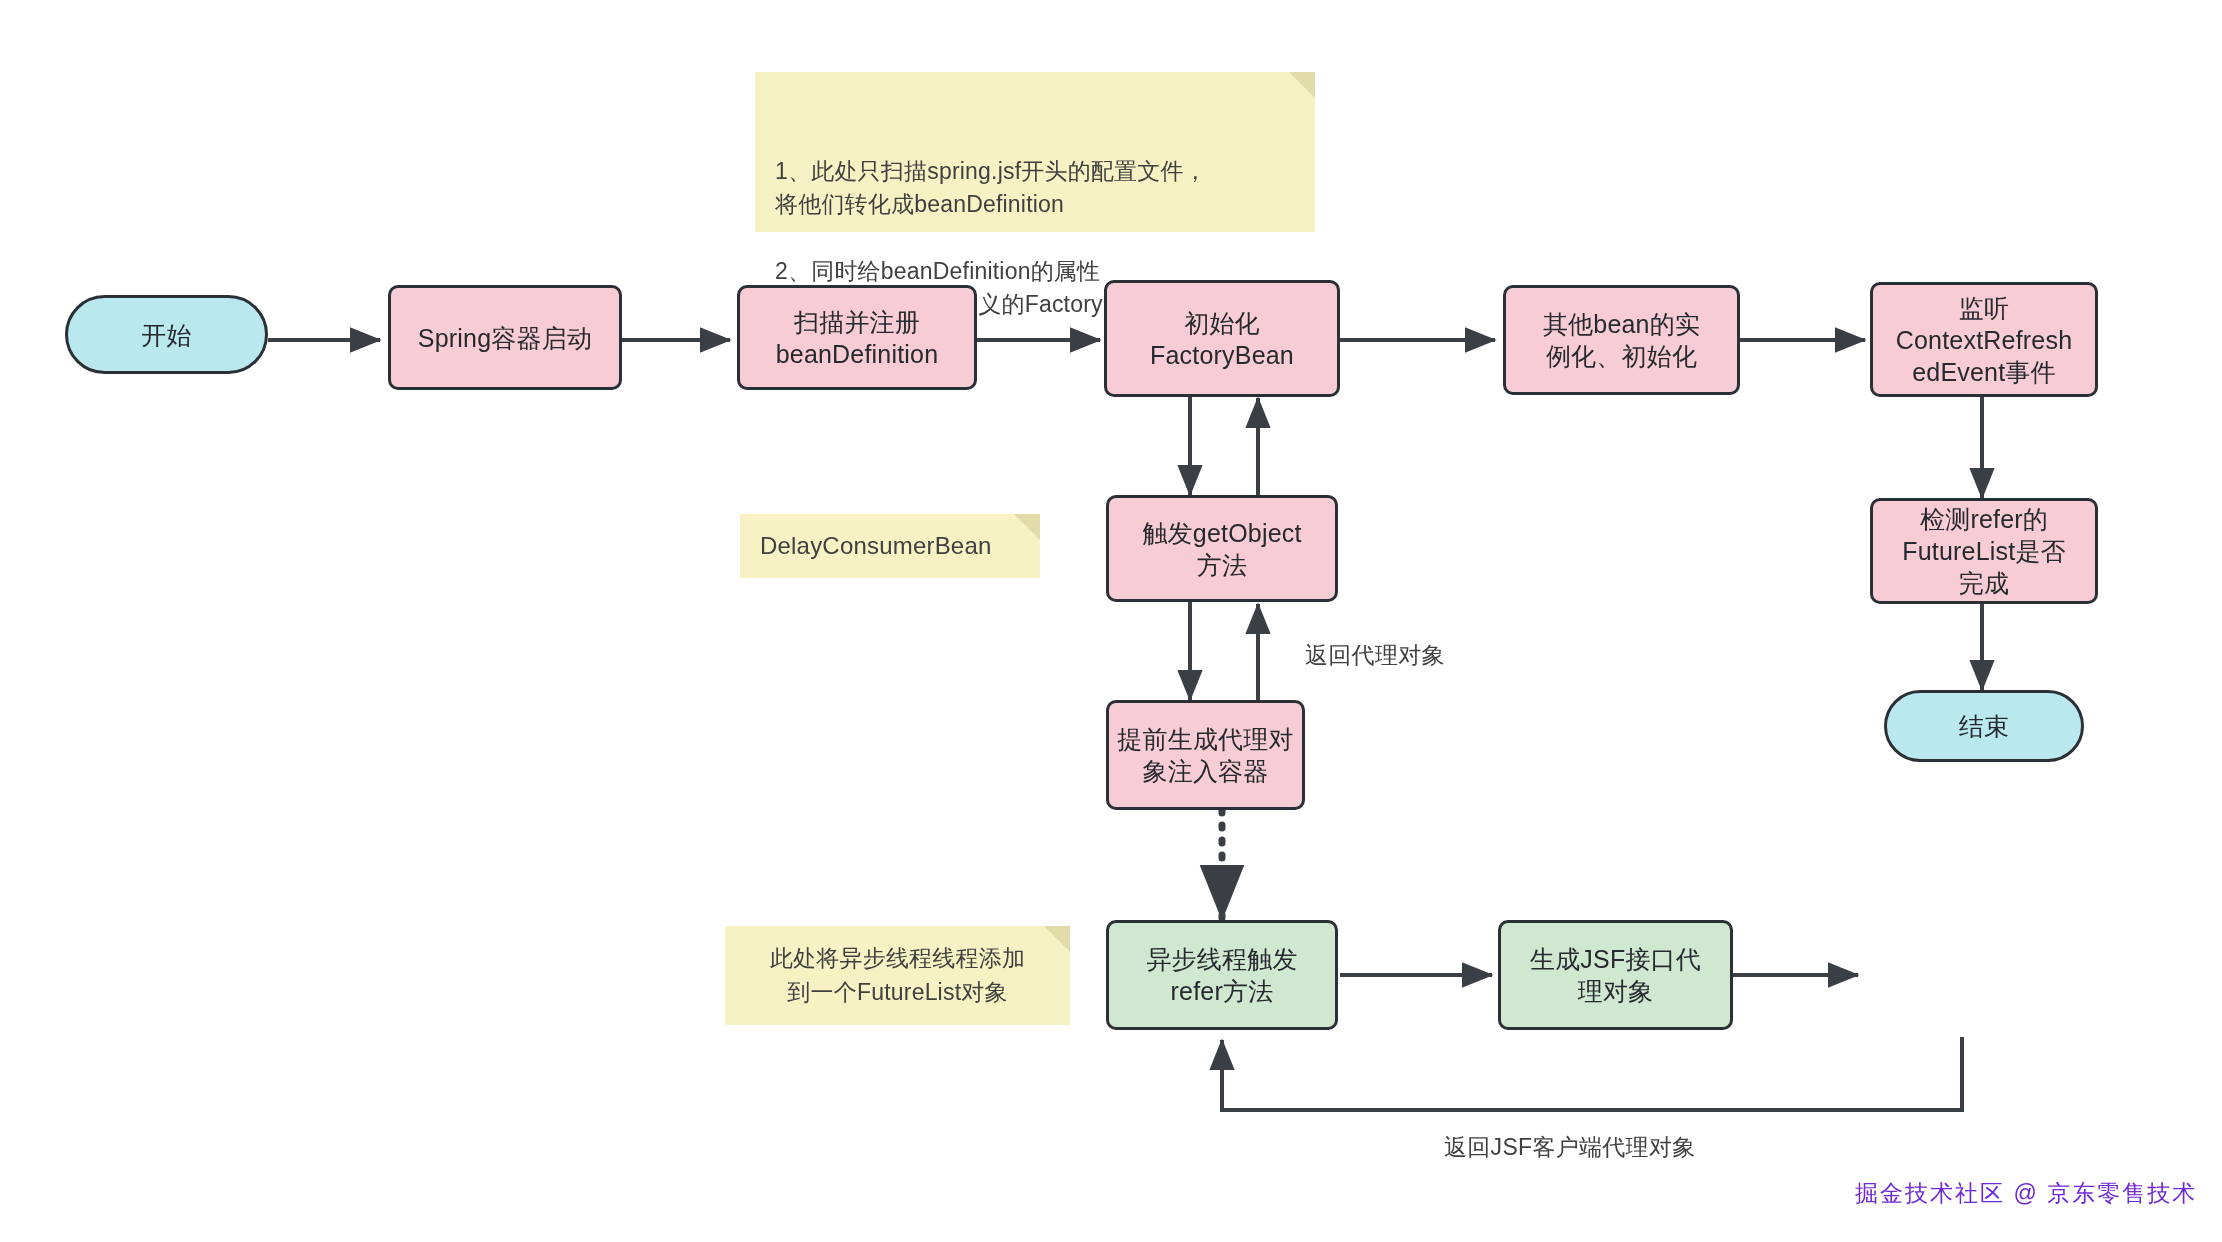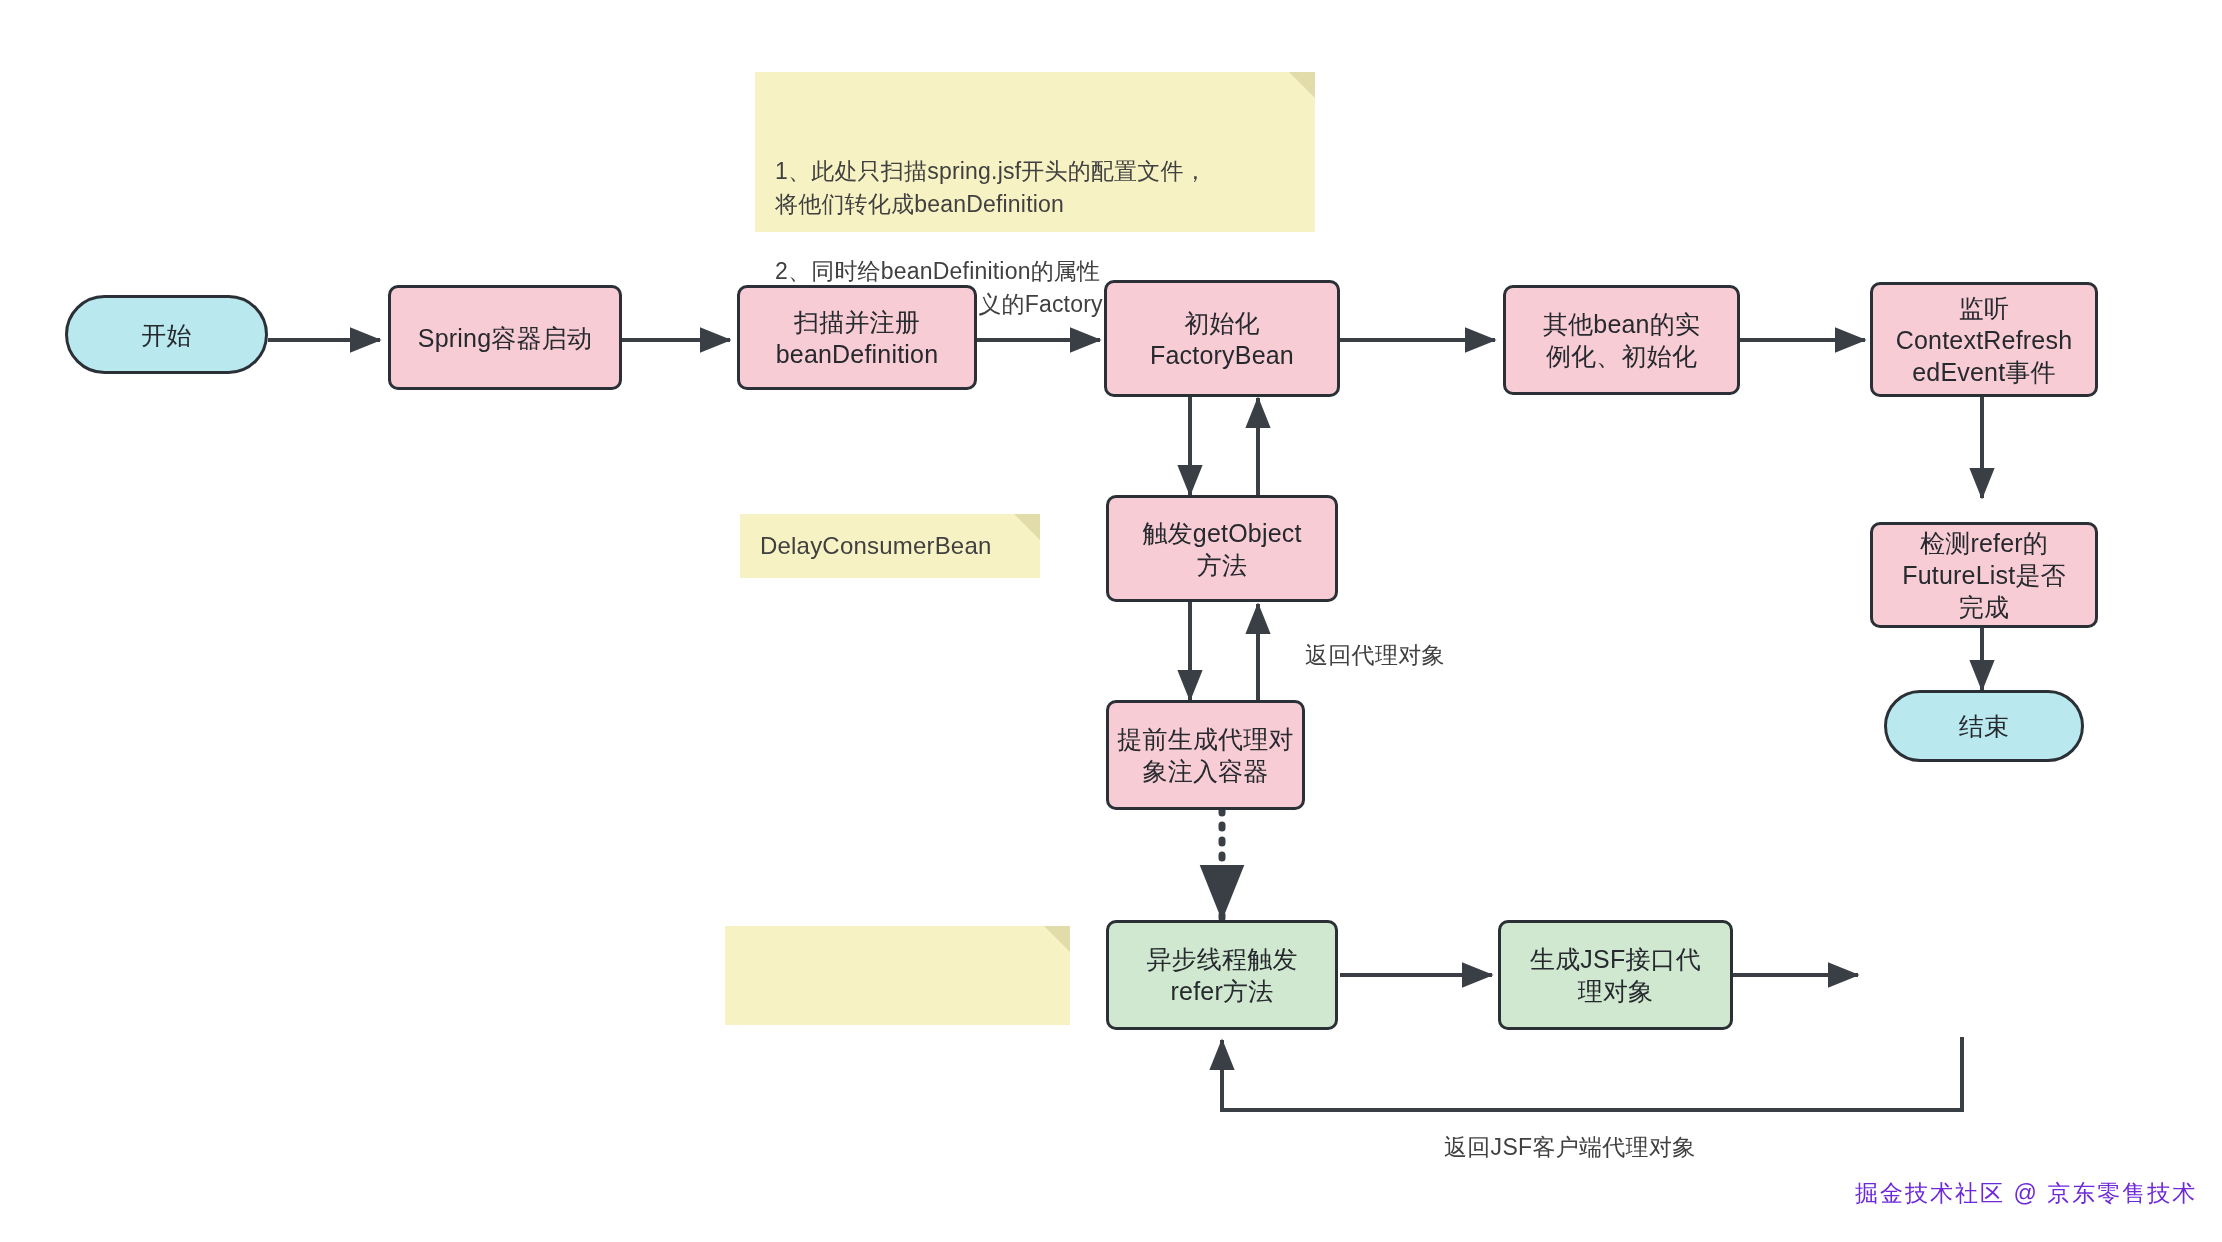--- a/index.html
+++ b/index.html
@@ -150,20 +150,22 @@
 beanClass设置自定义的FactoryBean实现</span>
   </div>
 
   <div class="note" style="left:740px; top:514px; width:300px; height:64px; font-size:24px; display:flex; align-items:center;">
     <span class="dogear"></span>
     <span>DelayConsumerBean</span>
   </div>
 
   <div class="note center-text" style="left:725px; top:926px; width:345px; height:99px; font-size:23px; padding:10px 14px;">
     <span class="dogear"></span>
+    <span>此处将异步线程线程添加
+到一个FutureList对象</span>
   </div>
 
   <div class="node terminator fill-cyan" style="left:65px; top:295px; width:203px; height:79px; font-size:25px;">
     <span>开始</span>
   </div>
 
   <div class="node process fill-pink" style="left:388px; top:285px; width:234px; height:105px; font-size:25px;">
     <span>Spring容器启动</span>
   </div>
 
@@ -181,21 +183,21 @@
     <span>其他bean的实
 例化、初始化</span>
   </div>
 
   <div class="node process fill-pink" style="left:1870px; top:282px; width:228px; height:115px; font-size:25px;">
     <span>监听
 ContextRefresh
 edEvent事件</span>
   </div>
 
-  <div class="node process fill-pink" style="left:1870px; top:498px; width:228px; height:106px; font-size:25px;margin-top:24px;">
+  <div class="node process fill-pink" style="left:1870px; top:498px; width:228px; height:106px; font-size:25px;">
     <span>检测refer的
 FutureList是否
 完成</span>
   </div>
 
   <div class="node terminator fill-cyan" style="left:1884px; top:690px; width:200px; height:72px; font-size:25px;">
     <span>结束</span>
   </div>
 
   <div class="node process fill-pink" style="left:1106px; top:495px; width:232px; height:107px; font-size:25px;">

